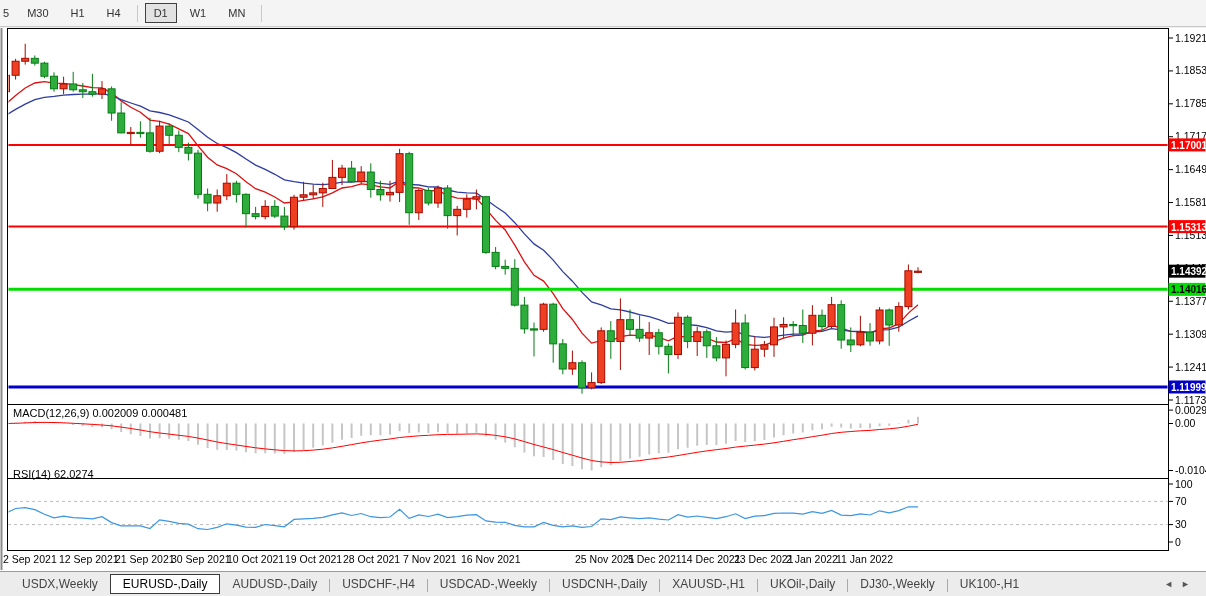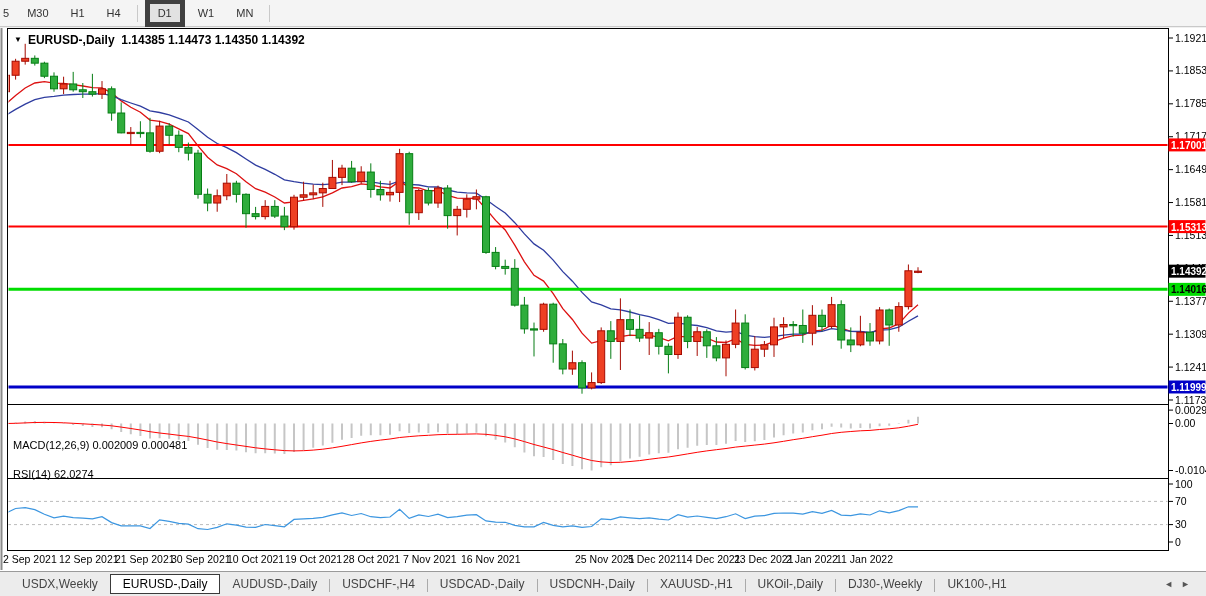--- a/index.html
+++ b/index.html
@@ -6,29 +6,29 @@
   html,body { width:1206px; height:596px; overflow:hidden; background:#f0f0f0;
     font-family:"Liberation Sans","DejaVu Sans",sans-serif; }
   #app { position:relative; width:1206px; height:596px; }
 
   
   #toolbar { position:absolute; left:0; top:0; width:1206px; height:27px;
     background:#f4f4f4; border-bottom:1px solid #c9c9c9;
     display:flex; align-items:center; font-size:11px; color:#333; }
   .tf { padding:3px 8px; margin:0 2px; cursor:default; border:1px solid transparent; }
   .tf.first { padding:3px 4px; margin-left:-2px; }
-  .tf.active { background:#e2e2e2; border:5px solid #404040; }
+  .tf.active { background:#e2e2e2; border:1px solid #404040; }
   .tbsep { width:1px; height:17px; background:#c9c9c9; margin:0 5px; }
 
   
   .paneltitle { position:absolute; font-size:12px; font-weight:bold; color:#000; white-space:nowrap; }
   #chart-title { left:14px; top:33px; }
   #chart-title .tri { font-size:8px; vertical-align:2px; margin-right:6px; }
   .indlabel { position:absolute; font-size:11px; color:#000; white-space:nowrap; }
-  #macd-label { left:13px; top:407px;margin-top:32px; }
+  #macd-label { left:13px; top:407px; }
   #rsi-label  { left:13px; top:468px; }
 
   svg { position:absolute; left:0; top:0; }
   svg text { font-family:"Liberation Sans","DejaVu Sans",sans-serif; }
 
   
   #tabbar { position:absolute; left:0; top:571px; width:1206px; height:25px;
     background:#ececec; border-top:1px solid #9a9a9a;
     display:flex; align-items:flex-start; padding:2px 0 0 10px; font-size:12px; color:#444; }
   .tab { padding:3px 12px 3px 12px; white-space:nowrap; cursor:default; }
@@ -637,34 +637,31 @@
       <text x="403" y="563" font-size="10.5" fill="#000">7 Nov 2021</text>
       <text x="461" y="563" font-size="10.5" fill="#000">16 Nov 2021</text>
       <text x="575" y="563" font-size="10.5" fill="#000">25 Nov 2021</text>
       <text x="628" y="563" font-size="10.5" fill="#000">5 Dec 2021</text>
       <text x="681" y="563" font-size="10.5" fill="#000">14 Dec 2021</text>
       <text x="734" y="563" font-size="10.5" fill="#000">23 Dec 2021</text>
       <text x="786" y="563" font-size="10.5" fill="#000">2 Jan 2022</text>
       <text x="836" y="563" font-size="10.5" fill="#000">11 Jan 2022</text>
     </svg>
 
-  <div id="chart-title" class="paneltitle">
-    <span class="tri">▼</span><span>EURUSD-,Daily</span>&nbsp;&nbsp;<span>1.14385 1.14473 1.14350 1.14392</span>
-  </div>
   <div id="macd-label" class="indlabel">MACD(12,26,9) 0.002009 0.000481</div>
   <div id="rsi-label" class="indlabel">RSI(14) 62.0274</div>
 
   <div id="tabbar">
       <span class="tab">USDX,Weekly</span>
       <span class="tab active">EURUSD-,Daily</span>
       <span class="tab">AUDUSD-,Daily</span>
       <span class="tabsep"></span>
       <span class="tab">USDCHF-,H4</span>
       <span class="tabsep"></span>
-      <span class="tab">USDCAD-,Daily</span>
+      <span class="tab">USDCAD-,Weekly</span>
       <span class="tabsep"></span>
       <span class="tab">USDCNH-,Daily</span>
       <span class="tabsep"></span>
       <span class="tab">XAUUSD-,H1</span>
       <span class="tabsep"></span>
       <span class="tab">UKOil-,Daily</span>
       <span class="tabsep"></span>
       <span class="tab">DJ30-,Weekly</span>
       <span class="tabsep"></span>
       <span class="tab">UK100-,H1</span>

